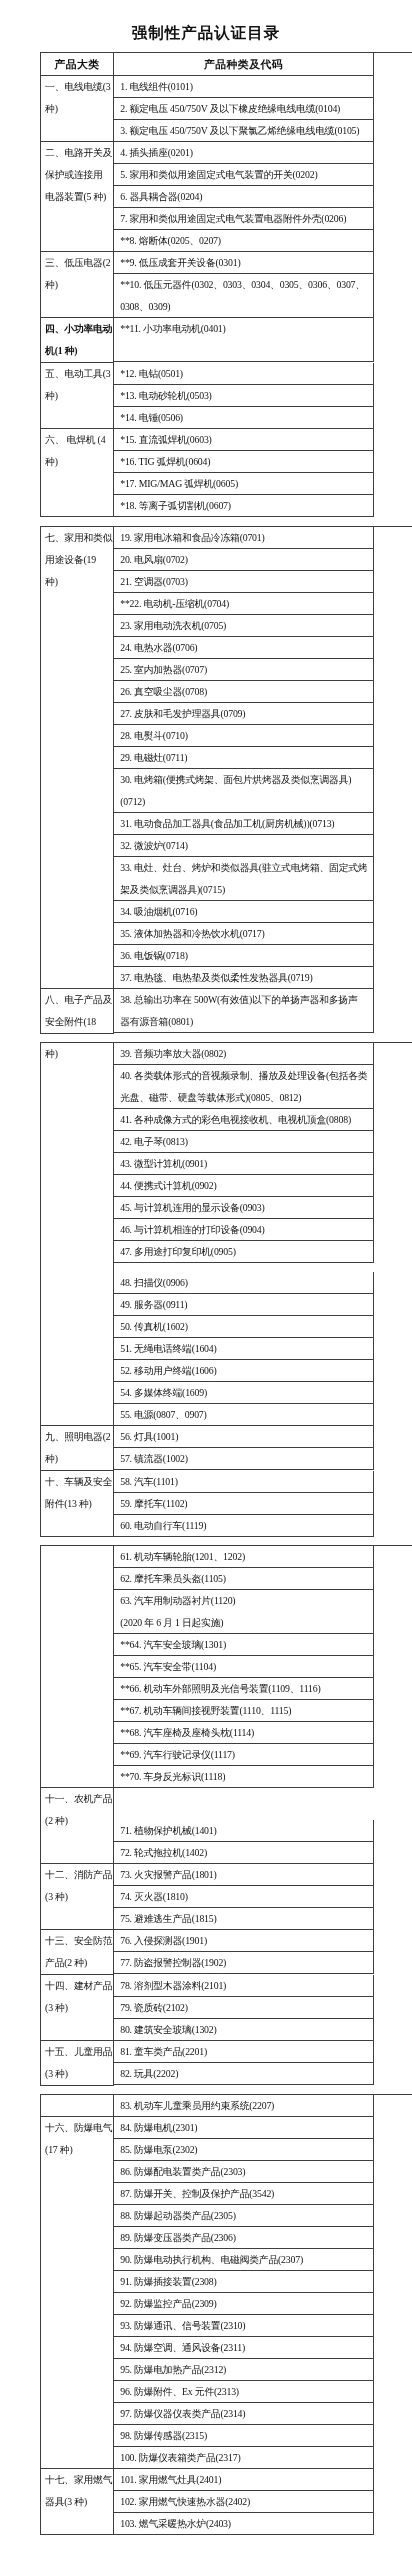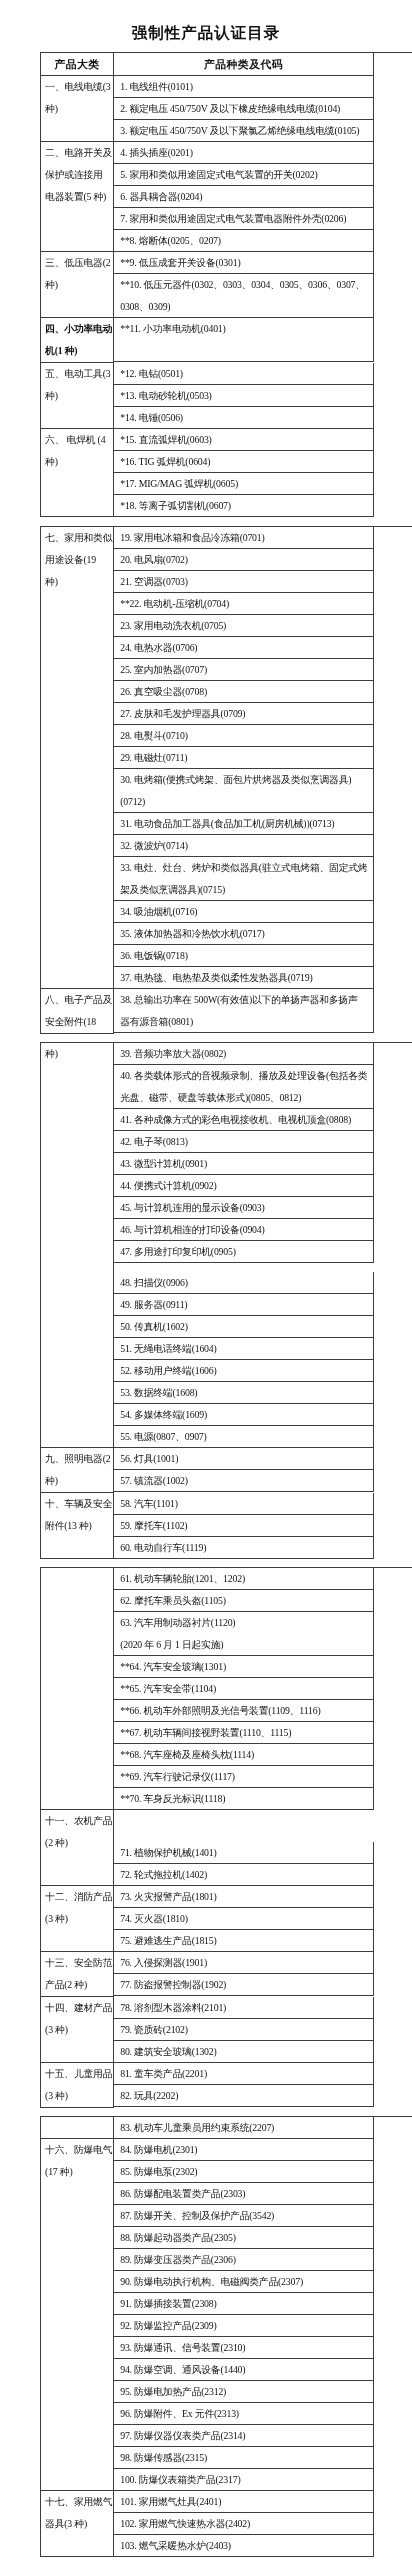--- a/index.html
+++ b/index.html
@@ -122,21 +122,20 @@
         <div class="cell item" style="grid-area: 5 / 2; height: 22px;">43. 微型计算机(0901)</div>
         <div class="cell item" style="grid-area: 6 / 2; height: 22px;">44. 便携式计算机(0902)</div>
         <div class="cell item" style="grid-area: 7 / 2; height: 22px;">45. 与计算机连用的显示设备(0903)</div>
         <div class="cell item" style="grid-area: 8 / 2; height: 22px;">46. 与计算机相连的打印设备(0904)</div>
         <div class="cell item" style="grid-area: 9 / 2; height: 22px;">47. 多用途打印复印机(0905)</div>
         <div class="cell item" style="grid-area: 10 / 2; height: 22px; margin-top: 9px;">48. 扫描仪(0906)</div>
         <div class="cell item" style="grid-area: 11 / 2; height: 22px;">49. 服务器(0911)</div>
         <div class="cell item" style="grid-area: 12 / 2; height: 22px;">50. 传真机(1602)</div>
         <div class="cell item" style="grid-area: 13 / 2; height: 22px;">51. 无绳电话终端(1604)</div>
         <div class="cell item" style="grid-area: 14 / 2; height: 22px;">52. 移动用户终端(1606)</div>
-        <div class="cell item" style="grid-area: 15 / 2; height: 22px;">53. 数据终端(1608)</div>
         <div class="cell item" style="grid-area: 16 / 2; height: 22px;">54. 多媒体终端(1609)</div>
         <div class="cell item" style="grid-area: 17 / 2; height: 22px;">55. 电源(0807、0907)</div>
         <div class="cell cat" style="grid-area: 18 / 1 / span 2;">九、照明电器(2<br>种)</div>
         <div class="cell item" style="grid-area: 18 / 2; height: 22px;">56. 灯具(1001)</div>
         <div class="cell item" style="grid-area: 19 / 2; height: 22px;">57. 镇流器(1002)</div>
         <div class="cell cat" style="grid-area: 20 / 1 / span 3;">十、车辆及安全<br>附件(13 种)</div>
         <div class="cell item" style="grid-area: 20 / 2; height: 22px;">58. 汽车(1101)</div>
         <div class="cell item" style="grid-area: 21 / 2; height: 22px;">59. 摩托车(1102)</div>
         <div class="cell item" style="grid-area: 22 / 2; height: 22px;">60. 电动自行车(1119)</div>
       </div>
@@ -177,21 +176,21 @@
         <div class="cell item" style="grid-area: 2 / 2; height: 22px;">84. 防爆电机(2301)</div>
         <div class="cell item" style="grid-area: 3 / 2; height: 22px;">85. 防爆电泵(2302)</div>
         <div class="cell item" style="grid-area: 4 / 2; height: 22px;">86. 防爆配电装置类产品(2303)</div>
         <div class="cell item" style="grid-area: 5 / 2; height: 22px;">87. 防爆开关、控制及保护产品(3542)</div>
         <div class="cell item" style="grid-area: 6 / 2; height: 22px;">88. 防爆起动器类产品(2305)</div>
         <div class="cell item" style="grid-area: 7 / 2; height: 22px;">89. 防爆变压器类产品(2306)</div>
         <div class="cell item" style="grid-area: 8 / 2; height: 22px;">90. 防爆电动执行机构、电磁阀类产品(2307)</div>
         <div class="cell item" style="grid-area: 9 / 2; height: 22px;">91. 防爆插接装置(2308)</div>
         <div class="cell item" style="grid-area: 10 / 2; height: 22px;">92. 防爆监控产品(2309)</div>
         <div class="cell item" style="grid-area: 11 / 2; height: 22px;">93. 防爆通讯、信号装置(2310)</div>
-        <div class="cell item" style="grid-area: 12 / 2; height: 22px;">94. 防爆空调、通风设备(1440)</div>
+        <div class="cell item" style="grid-area: 12 / 2; height: 22px;">94. 防爆空调、通风设备(2311)</div>
         <div class="cell item" style="grid-area: 13 / 2; height: 22px;">95. 防爆电加热产品(2312)</div>
         <div class="cell item" style="grid-area: 14 / 2; height: 22px;">96. 防爆附件、Ex 元件(2313)</div>
         <div class="cell item" style="grid-area: 15 / 2; height: 22px;">97. 防爆仪器仪表类产品(2314)</div>
         <div class="cell item" style="grid-area: 16 / 2; height: 22px;">98. 防爆传感器(2315)</div>
         <div class="cell item" style="grid-area: 18 / 2; height: 22px;">100. 防爆仪表箱类产品(2317)</div>
         <div class="cell cat" style="grid-area: 19 / 1 / span 3;">十七、家用燃气<br>器具(3 种)</div>
         <div class="cell item" style="grid-area: 19 / 2; height: 22px;">101. 家用燃气灶具(2401)</div>
         <div class="cell item" style="grid-area: 20 / 2; height: 22px;">102. 家用燃气快速热水器(2402)</div>
         <div class="cell item" style="grid-area: 21 / 2; height: 22px;">103. 燃气采暖热水炉(2403)</div>
       </div>

